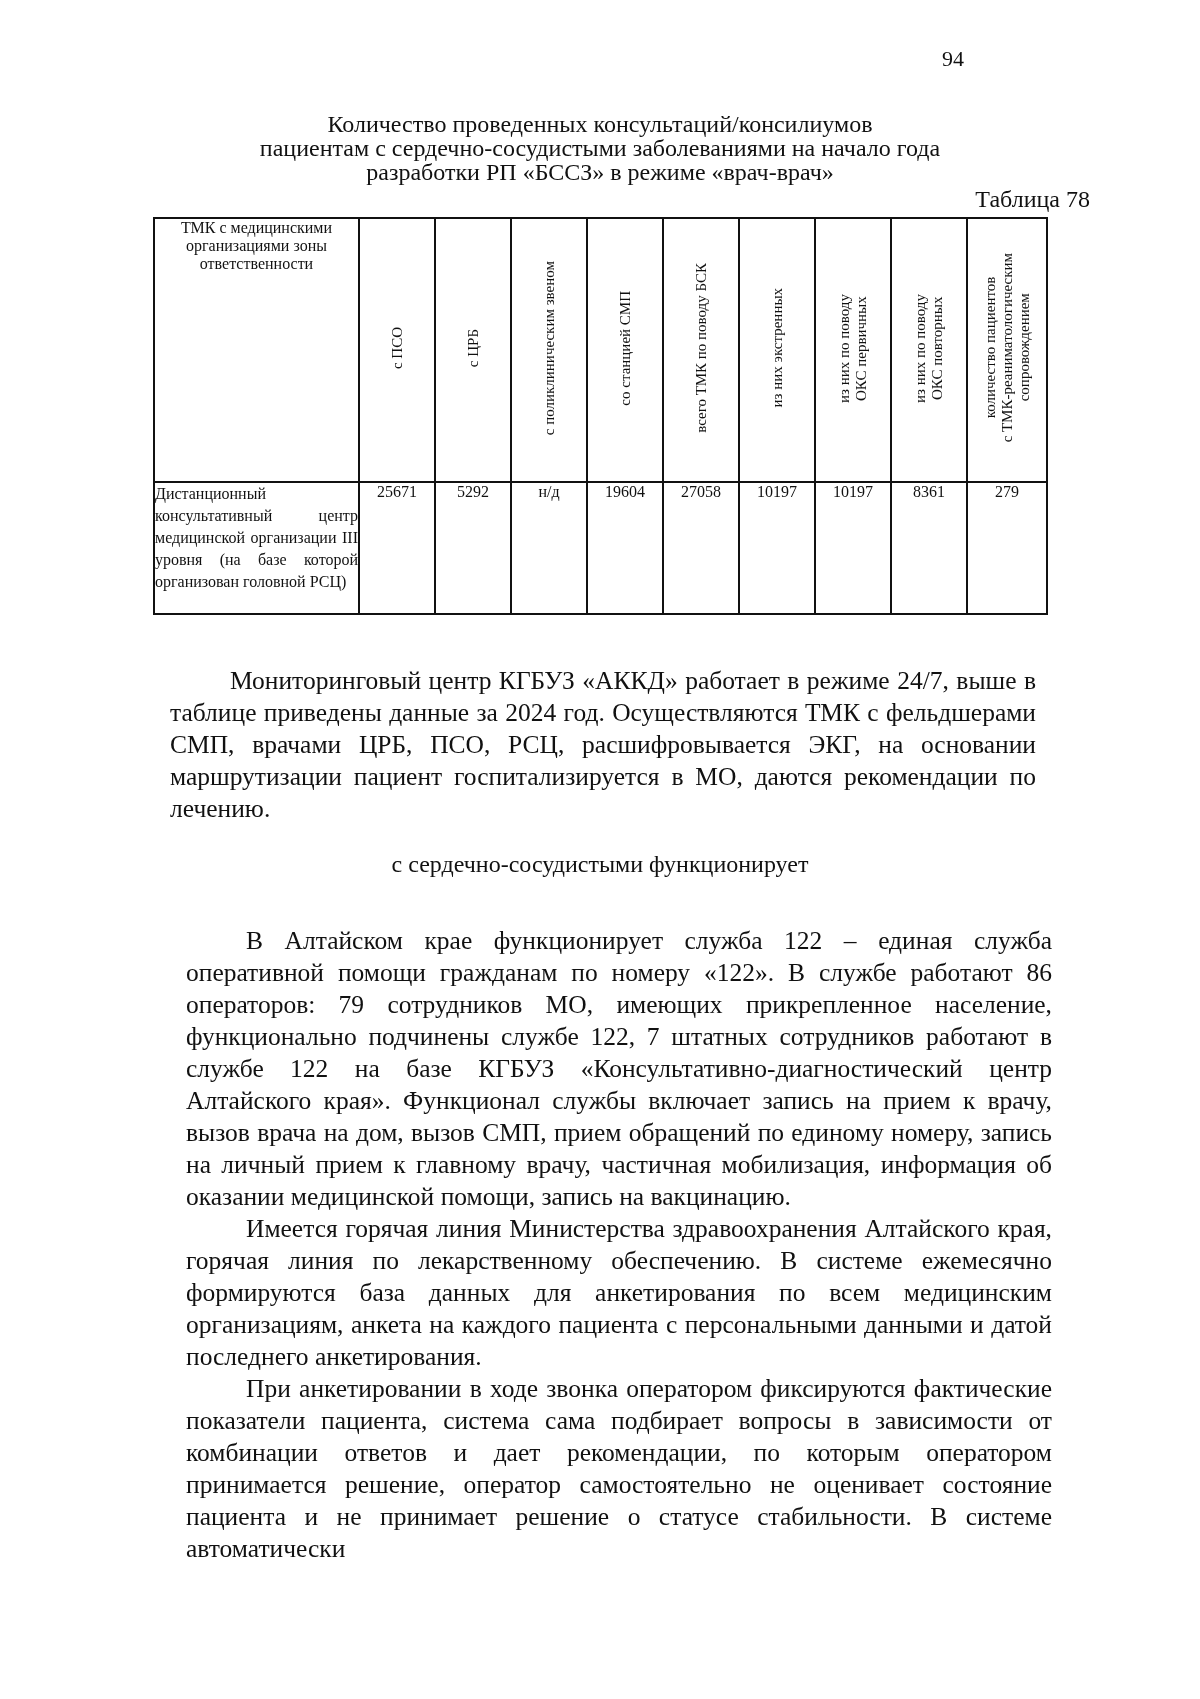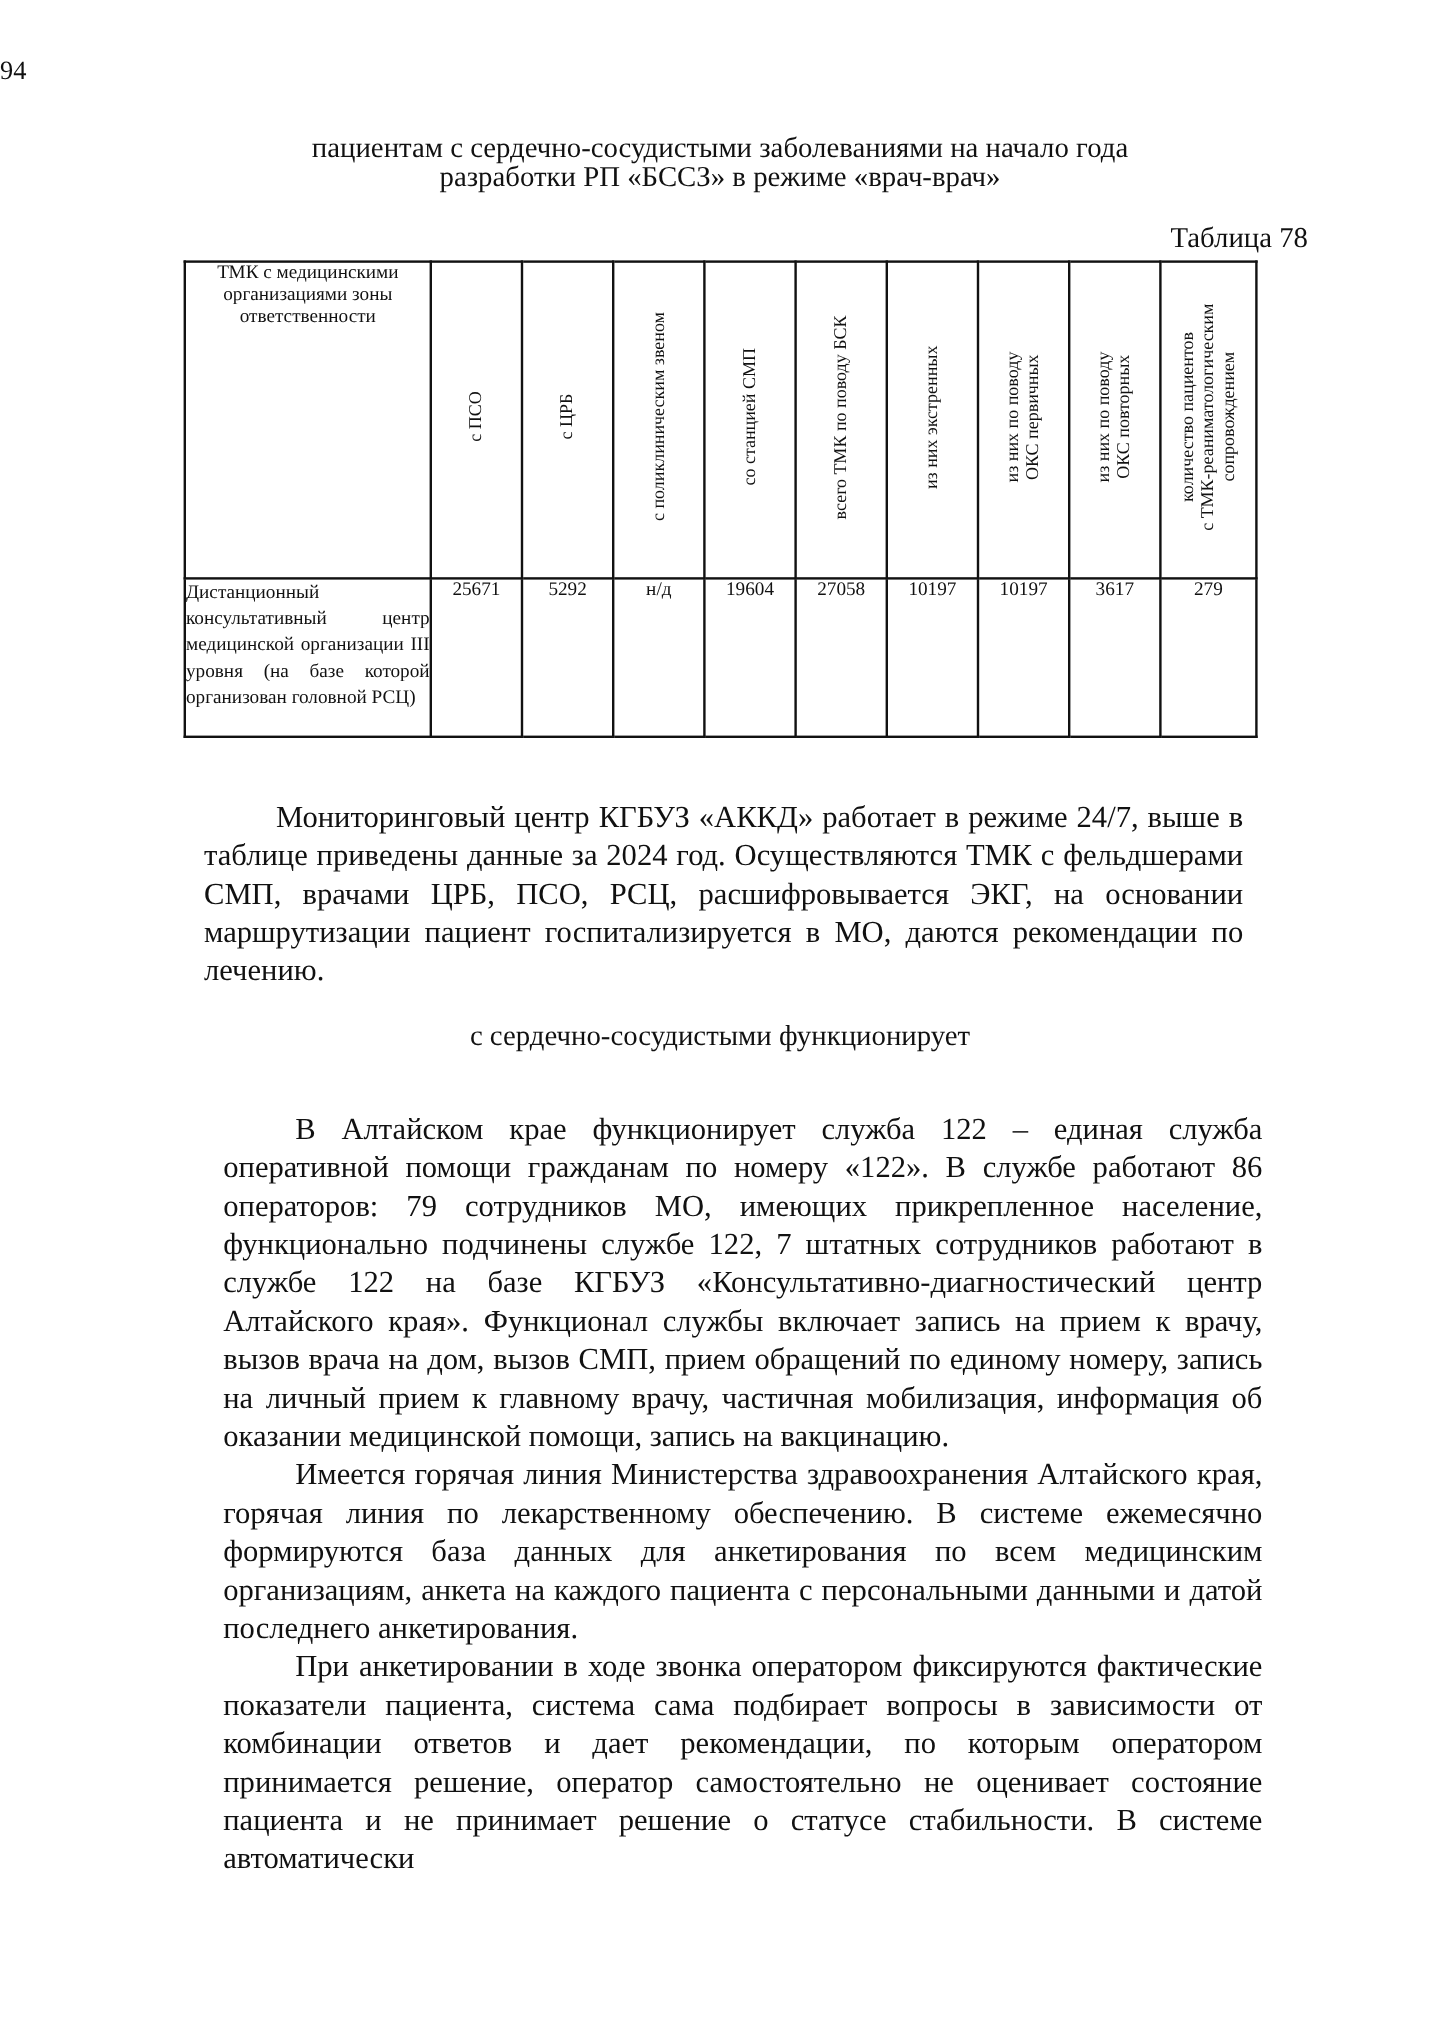--- a/index.html
+++ b/index.html
@@ -1,20 +1,20 @@
 <!DOCTYPE html>
 <html><head>
 <meta charset="utf-8">
 <style>
   html, body { margin: 0; padding: 0; background: #ffffff; }
   body {
     width: 1200px; height: 1699px; position: relative; overflow: hidden;
     color: #111; font-family: "Liberation Serif", "DejaVu Serif", serif;
   }
-  .page-number { position: absolute; top: 46px; left: 0; width: 964px; text-align: left; font-size: 22px; }
+  .page-number { position: absolute; top: 46px; left: 0; width: 964px; text-align: right; font-size: 22px; }
   .table-title { position: absolute; top: 112px; left: 150px; width: 900px; text-align: center; font-size: 24px; line-height: 24px; }
   .table-label { position: absolute; top: 186px; right: 110px; font-size: 24px; }
   table.data-table {
     position: absolute; top: 217px; left: 153px; width: 893px;
     border-collapse: collapse; table-layout: fixed; font-size: 15px;
   }
   table.data-table td, table.data-table th { border: 2px solid #111; padding: 0; }
   th.first-col { font-weight: normal; text-align: center; vertical-align: top; padding: 8px 6px 0 6px; font-size: 16px; line-height: 18px; font-family: Liberation Serif, serif; }
   th.vert { height: 262px; vertical-align: middle; text-align: center; font-weight: normal; }
   th.vert .vtext {
@@ -26,20 +26,21 @@
   .body-text { position: absolute; left: 170px; width: 866px; font-size: 25.5px; line-height: 32px; text-align: justify; }
   .body-text p { margin: 0; text-indent: 60px; }
   .section-heading { position: absolute; left: 150px; width: 900px; top: 852px; text-align: center; font-size: 24px; line-height: 24px; }
 </style>
 </head>
 <body>
 
 <div class="page-number">94</div>
 
 <div class="table-title">
+  <div>Количество проведенных консультаций/консилиумов</div>
   <div>пациентам с сердечно-сосудистыми заболеваниями на начало года</div>
   <div>разработки РП «БССЗ» в режиме «врач-врач»</div>
 </div>
 
 <div class="table-label">Таблица 78</div>
 
 <table class="data-table">
   <colgroup>
     <col style="width:205px">
       <col style="width:76px">
@@ -73,21 +74,21 @@
   <tbody>
     <tr>
       <td class="row-label">Дистанционный консультативный центр медицинской организации III уровня (на базе которой организован головной РСЦ)</td>
       <td class="num">25671</td>
       <td class="num">5292</td>
       <td class="num">н/д</td>
       <td class="num">19604</td>
       <td class="num">27058</td>
       <td class="num">10197</td>
       <td class="num">10197</td>
-      <td class="num">3617</td>
+      <td class="num">8361</td>
       <td class="num">279</td>
     </tr>
   </tbody>
 </table>
 
 <div class="body-text" style="top:665px;">
   <p>Мониторинговый центр КГБУЗ «АККД» работает в режиме 24/7, выше в таблице приведены данные за 2024 год. Осуществляются ТМК с фельдшерами СМП, врачами ЦРБ, ПСО, РСЦ, расшифровывается ЭКГ, на основании маршрутизации пациент госпитализируется в МО, даются рекомендации по лечению.</p>
 </div>
 
 <div class="section-heading">

